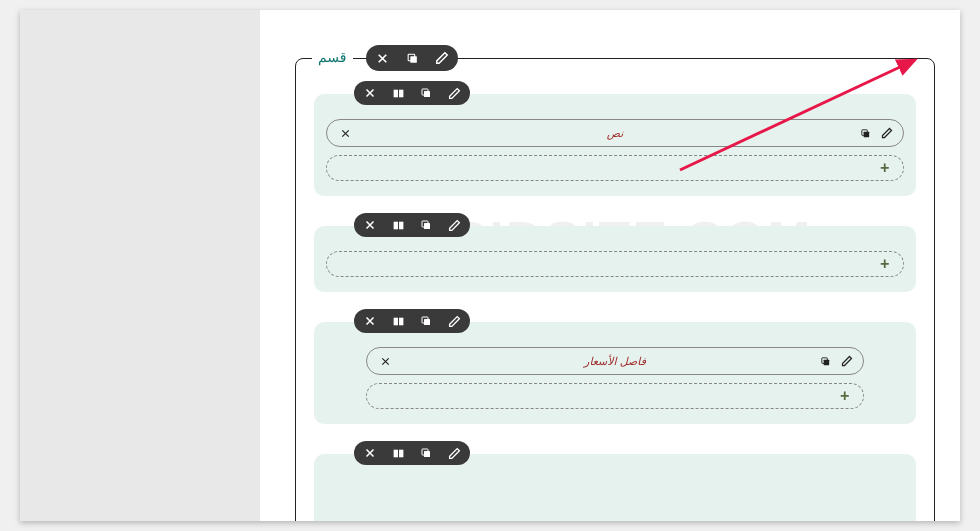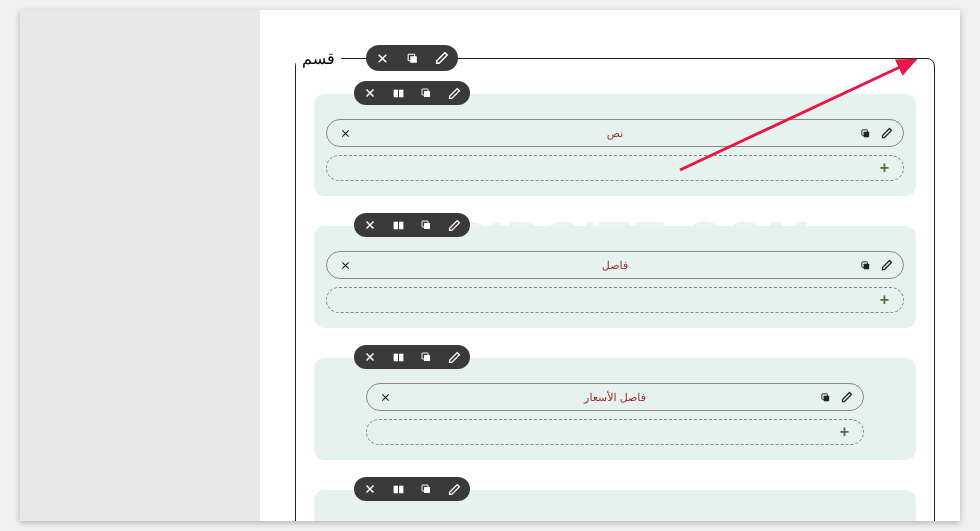--- a/index.html
+++ b/index.html
@@ -47,25 +47,25 @@
   right: 25px;
   top: 48px;
   left: 35px;
   border: 1px solid #222;
   border-radius: 8px;
   padding: 5px 0 0 0;
 }
 .section-legend {
   position: absolute;
   top: -10px;
-  left: 0;
+  left: 16px;
   background: #fff;
   padding: 0 6px;
-  font-size: 16px;
-  color: #000000;
+  font-size: 14px;
+  color: #0f766e;
 }
 .top-toolbar {
   position: absolute;
   top: -14px;
   left: 70px;
   background: #3a3a3a;
   border-radius: 14px;
   height: 26px;
   display: flex;
   align-items: center;
@@ -85,20 +85,21 @@
 .blocks {
   position: relative;
   z-index: 2;
 }
 .block {
   position: relative;
   margin: 30px 18px 25px 18px;
   background: #e6f2ed;
   border-radius: 10px;
   padding: 25px 12px 15px 12px;
+  font-style: italic;
 }
 .block-toolbar {
   position: absolute;
   top: -13px;
   left: 40px;
   background: #3a3a3a;
   border-radius: 13px;
   height: 24px;
   display: flex;
   align-items: center;
@@ -275,43 +276,20 @@
                   <rect x="3" y="5" width="8" height="14"></rect>
                   <rect x="13" y="5" width="8" height="14"></rect>
                 </svg>
               </span>
             <span class="tb-icon">
                 <svg width="12" height="12" viewBox="0 0 24 24" stroke="white" stroke-width="3">
                   <path d="M5 5l14 14M19 5L5 19"></path>
                 </svg>
               </span>
           </div>
-          <div class="content-pill">
-            <span class="pill-right">
-              <span class="mini-icon">
-                  <svg width="12" height="12" viewBox="0 0 24 24" fill="none" stroke="#222" stroke-width="2.5">
-                    <path d="M17 3l4 4L7 21H3v-4L17 3z"></path>
-                  </svg>
-                </span>
-              <span class="mini-icon">
-                  <svg width="11" height="11" viewBox="0 0 24 24" fill="#222">
-                    <rect x="8" y="8" width="12" height="12" rx="1"></rect>
-                    <rect x="4" y="4" width="12" height="12" rx="1" fill="none" stroke="#222" stroke-width="2"></rect>
-                  </svg>
-                </span>
-            </span>
-            <span class="pill-label">فاصل</span>
-            <span class="pill-left">
-              <span class="mini-icon">
-                  <svg width="11" height="11" viewBox="0 0 24 24" stroke="#222" stroke-width="2.5">
-                    <path d="M5 5l14 14M19 5L5 19"></path>
-                  </svg>
-                </span>
-            </span>
-          </div>
           <div class="add-row">
             <span class="add-plus">+</span>
           </div>
         </div>
 
         <div class="block narrow">
           <div class="block-toolbar">
             <span class="tb-icon">
                 <svg width="13" height="13" viewBox="0 0 24 24" fill="none" stroke="white" stroke-width="2.5">
                   <path d="M17 3l4 4L7 21H3v-4L17 3z"></path>

